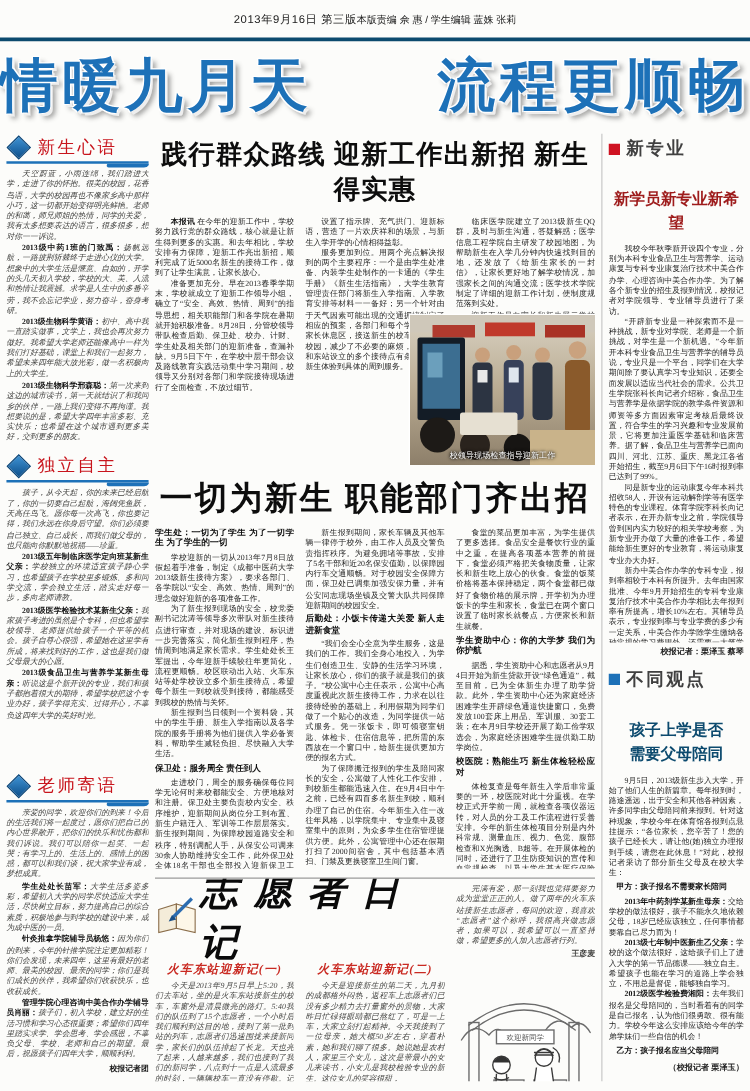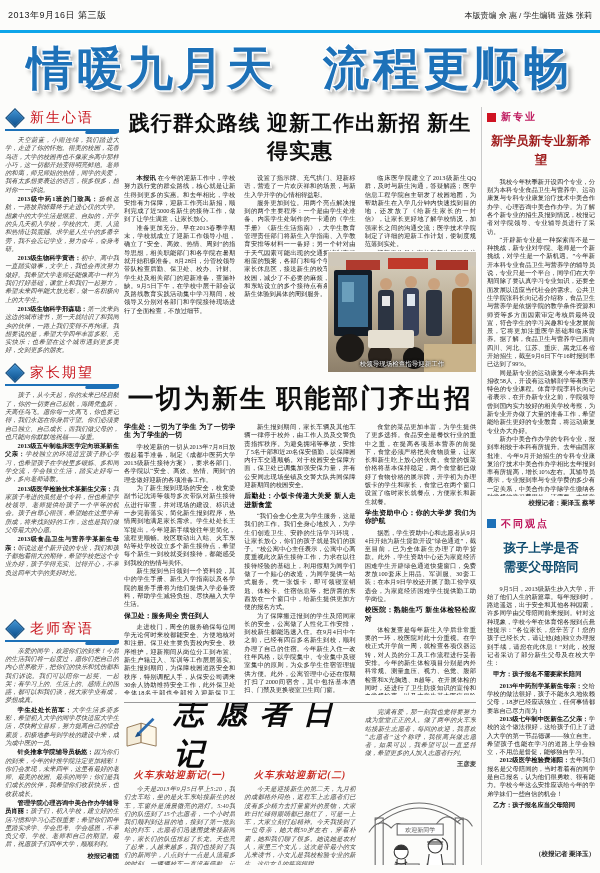--- a/index.html
+++ b/index.html
@@ -1,25 +1,25 @@
 <!DOCTYPE html>
 <html lang="zh"><head>
 <meta charset="utf-8">
 <style>
   html,body{margin:0;padding:0;background:#e8e8e4;}
   .page{width:600px;height:873px;margin:0 auto;background:#fcfcfa;box-sizing:border-box;
         font-family:"Liberation Serif","DejaVu Serif",serif;color:#222;overflow:hidden;position:relative;}
   
-  .masthead{height:30px;display:flex;justify-content:space-between;align-items:center;
-            padding:0 8px;border-bottom:3px solid #0ea5e9;}
+  .masthead{height:30px;display:flex;justify-content:center;align-items:center;
+            padding:0 20px;border-bottom:3px solid #0c4a6e;}
   .mh-date{font-size:9px;font-family:"Liberation Sans","DejaVu Sans",sans-serif;color:#1b1b1b;letter-spacing:.5px;}
   .mh-paper{font-size:15px;font-weight:bold;font-style:italic;color:#e0007a;letter-spacing:3px;}
   .mh-editors{font-size:8px;font-family:"Liberation Sans","DejaVu Sans",sans-serif;color:#1b1b1b;}
   
-  .banner{height:72px;display:flex;justify-content:center;align-items:center;gap:46px;}
+  .banner{height:72px;display:flex;justify-content:space-between;align-items:center;gap:46px;}
   .banner span{font-size:46px;font-weight:900;color:#1d71b8;letter-spacing:4px;
      text-shadow:-1px -1px 0 #fff,1px -1px 0 #fff,-1px 1px 0 #fff,2px 2px 0 #eee,4px 4px 4px rgba(40,40,40,.45);}
   
   .content{display:grid;grid-template-columns:114px 352px 114px;column-gap:5px;
            padding:2px 5px 5px;height:758px;overflow:hidden;}
   
   .left-col{display:flex;flex-direction:column;gap:8px;overflow:hidden;}
   .side-sec{flex:1;display:flex;flex-direction:column;overflow:hidden;}
   .side-head{position:relative;height:22px;display:flex;align-items:center;margin-bottom:5px;
              border-bottom:2px solid #1d71b8;}
@@ -46,37 +46,37 @@
   .ncol .lead-head{font-weight:bold;text-indent:0;margin:0 0 3px;font-size:7px;
                  font-family:"Liberation Sans","DejaVu Sans",sans-serif;color:#0e0e0e;}
   .photo{position:absolute;right:0;bottom:0;width:148px;height:120px;z-index:3;outline:1px solid #fff;}
   .photo svg{display:block;width:100%;height:100%;}
   .photo-caption{position:absolute;bottom:3px;left:50%;transform:translateX(-50%);color:#fff;
                  font-size:6.5px;white-space:nowrap;text-shadow:0 0 2px #000,0 0 3px #000;z-index:4;}
   .art2-body{height:272px;overflow:hidden;}
   
   .diary{border-top:1px solid #9a9a9a;margin-top:7px;padding-top:5px;height:192px;
          display:grid;grid-template-columns:repeat(3,1fr);gap:9px;grid-template-rows:52px 1fr;overflow:hidden;}
-  .diary-head{grid-column:1/3;grid-row:1;display:flex;align-items:center;justify-content:center;gap:14px;}
+  .diary-head{grid-column:1/3;grid-row:1;display:flex;align-items:center;justify-content:center;}
   .diary-title{font-size:30px;font-weight:bold;font-style:italic;letter-spacing:13px;color:#0a0a0a;}
   .diary-cell{grid-row:2;overflow:hidden;display:flex;flex-direction:column;}
   .diary-c3{grid-column:3;grid-row:1/3;display:flex;flex-direction:column;overflow:hidden;}
   .entry-title{color:#c92a22;font-size:9.5px;font-weight:bold;font-style:italic;text-align:center;
                letter-spacing:1px;margin-bottom:3px;}
   .signature{text-align:right;font-weight:bold;font-style:normal;margin-top:2px !important;}
   .illus{margin-top:3px;flex:none;}
   .illus svg{display:block;width:100%;height:124px;}
   
   .right-col{border-left:1px solid #c9c9c9;padding-left:5px;display:flex;flex-direction:column;overflow:hidden;}
   .tag{display:flex;align-items:center;gap:5px;margin:3px 0 6px;flex:none;}
   .sq{width:9px;height:9px;flex:none;}
   .sq-red{background:#cf1322;}
   .sq-blue{background:#1d71b8;}
-  .tag-label{font-weight:bold;font-size:10px;color:#be185d;font-family:"Liberation Sans","DejaVu Sans",sans-serif;letter-spacing:2px;}
-  .rc-title{text-align:center;font-weight:bold;font-size:12.5px;line-height:1.55;margin:2px 0 7px;flex:none;}
+  .tag-label{font-weight:bold;font-size:14px;color:#404040;font-family:"Liberation Sans","DejaVu Sans",sans-serif;letter-spacing:2px;}
+  .rc-title{text-align:center;font-weight:bold;font-size:12.5px;line-height:1.55;margin:16px 0 7px;flex:none;}
   .rc-title.maroon{color:#9e1c1c;}
   .rc-title.red{color:#0c4a6e;}
   .rc-body{font-size:6.3px;line-height:8.3px;text-align:justify;color:#262626;overflow:hidden;}
   .rc-body p{margin:0;text-indent:2em;}
   .nm-body{height:318px;flex:none;}
   .vp-body{flex:1;}
   .rc-byline{text-align:right;font-weight:bold;font-size:6.5px;margin:3px 0 6px;flex:none;}
   .vp-head{font-weight:bold;text-indent:1em !important;margin:3px 0 !important;color:#0e0e0e;
            font-family:"Liberation Sans","DejaVu Sans",sans-serif;}
 </style>
@@ -106,21 +106,21 @@
           <div class="hand side-body">
             <p>天空蔚蓝，小雨连绵，我们踏进大学，走进了你的怀抱。很美的校园，花香鸟语，大学的校园再也不像家乡高中那样小巧，这一切都开始变得明亮鲜艳。老师的和蔼，师兄师姐的热情，同学的关爱，我有太多想要表达的语言，很多很多，想对你一一诉说。</p>
             <p><span class="lead">2013级中药1班的门致禹：</span>扬帆远航，一路披荆斩棘终于走进心仪的大学。想象中的大学生活是惬意、自如的，开学的头几天初入学校，学校的大、美、人流和热情让我震撼。求学是人生中的多番辛劳，我不会忘记学业，努力奋斗，奋身考研。</p>
             <p><span class="lead">2013级生物科学黄语：</span>初中、高中我一直踏实做事，文学上，我也会再次努力做好。我希望大学老师还能像高中一样为我们打好基础，课堂上和我们一起努力，希望未来四年能大放光彩，做一名积极向上的大学生。</p>
             <p><span class="lead">2013级生物科学邢森聪：</span>第一次来到这边的城市读书，第一天就结识了和我同乡的伙伴，一路上我们变得不再拘谨。我想要说的是，希望大学四年丰富多彩、充实快乐；也希望在这个城市遇到更多美好，交到更多的朋友。</p>
           </div>
         </section>
         <section class="side-sec">
           <div class="side-head">
             <span class="diamond"></span>
-            <span class="side-title">家长期望</span>
+            <span class="side-title">独立自主</span>
           </div>
           <div class="hand side-body">
             <p>孩子，从今天起，你的未来已经启航了，你的一切要自己起航，海阔凭鱼跃，天高任鸟飞。愿你每一次高飞，你也要记得，我们永远在你身后守望。你们必须要自己独立、自己成长，而我们做父母的，也只能向你默默地祝福——珍重。</p>
             <p><span class="lead">2013级五年制临床医学定向班某新生父亲：</span>学校独立的环境适宜孩子静心学习，也希望孩子在学校里多锻炼、多和同学交流，学会独立生活，踏实走好每一步，多向老师请教。</p>
             <p><span class="lead">2013级医学检验技术某新生父亲：</span>我家孩子考进的虽然是个专科，但也希望学校领导、老师提供给孩子一个平等的机会。孩子自尊心很强，希望她在这里学有所成，将来找到好的工作，这也是我们做父母最大的心愿。</p>
             <p><span class="lead">2013级食品卫生与营养学某新生母亲：</span>听说这是个新开设的专业，我们和孩子都抱着很大的期待，希望学校把这个专业办好，孩子学得充实、过得开心，不辜负这四年大学的美好时光。</p>
           </div>
         </section>
         <section class="side-sec">
           <div class="side-head">

